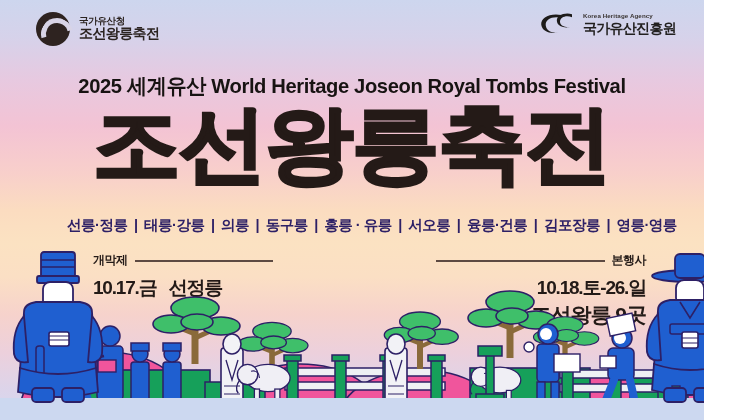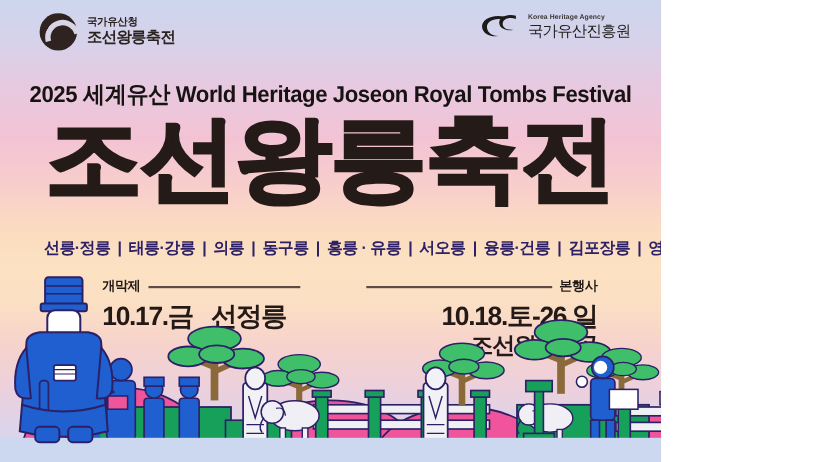--- a/index.html
+++ b/index.html
@@ -3,21 +3,21 @@
 <meta charset="utf-8">
 <title>2025 조선왕릉축전</title>
 <style>
   html,body{margin:0;padding:0;}
   body{
     font-family:"Liberation Sans", sans-serif;
     background:#ffffff;
   }
   #poster{
     position:relative;
-    width:601px;
+    width:704px;
     height:420px;
     overflow:hidden;
     background:linear-gradient(180deg,
       #cdd6ee 0%,
       #d6d2ea 9%,
       #e7c9e0 19%,
       #f3c3d4 30%,
       #f8cfcb 41%,
       #fbdcc0 50%,
       #fbe2c2 58%,
@@ -49,21 +49,21 @@
   .logo-left .l1{font-size:9.5px;font-weight:700;letter-spacing:-.3px;}
   .logo-left .l2{font-size:14px;font-weight:800;letter-spacing:-.6px;}
 
   .logo-right{
     position:absolute; right:28px; top:11px;
     display:flex; align-items:center; gap:8px;
   }
   .wave{width:36px;height:26px;flex:none;}
   .logo-right .txt{line-height:1.15;color:#22201f;text-align:left;}
   .logo-right .l1{font-size:6.2px;font-weight:700;letter-spacing:.1px;color:#3a3533;}
-  .logo-right .l2{font-size:14px;font-weight:400;letter-spacing:-.7px;}
+  .logo-right .l2{font-size:14px;font-weight:700;letter-spacing:-.7px;}
 
   
   .subtitle{
     position:absolute; left:0; right:0; top:72px;
     text-align:center;
     font-size:21px; font-weight:800; color:#171312;
     letter-spacing:-.4px;
     white-space:nowrap;
     transform:scaleX(.96);
   }
@@ -87,21 +87,21 @@
     padding-left:40px;
   }
   .tomblist .sep{color:#2d2066; font-weight:600; padding:0 3px;}
 
   
   .info{position:absolute; color:#231a17;}
   .info .tagrow{display:flex;align-items:center;gap:7px;text-align:right;}
   .info .tag{font-size:12px;font-weight:800;letter-spacing:-.5px;white-space:nowrap;}
   .info .rule{height:2px;background:#5d4a42;flex:1;min-width:60px;}
   .info .big{
-    font-size:24px;font-weight:900;letter-spacing:-1.2px;
+    font-size:19px;font-weight:900;letter-spacing:-1.2px;
     line-height:29px;white-space:nowrap;
   }
   .info .big2{
     font-size:21px;font-weight:900;letter-spacing:-1px;
     line-height:26px;white-space:nowrap;
   }
   #info-open{left:93px; top:252px; width:180px;}
   #info-open .big{margin-top:4px;}
   #info-main{right:58px; top:252px; width:210px; text-align:right;}
   #info-main .tagrow{flex-direction:row;}

